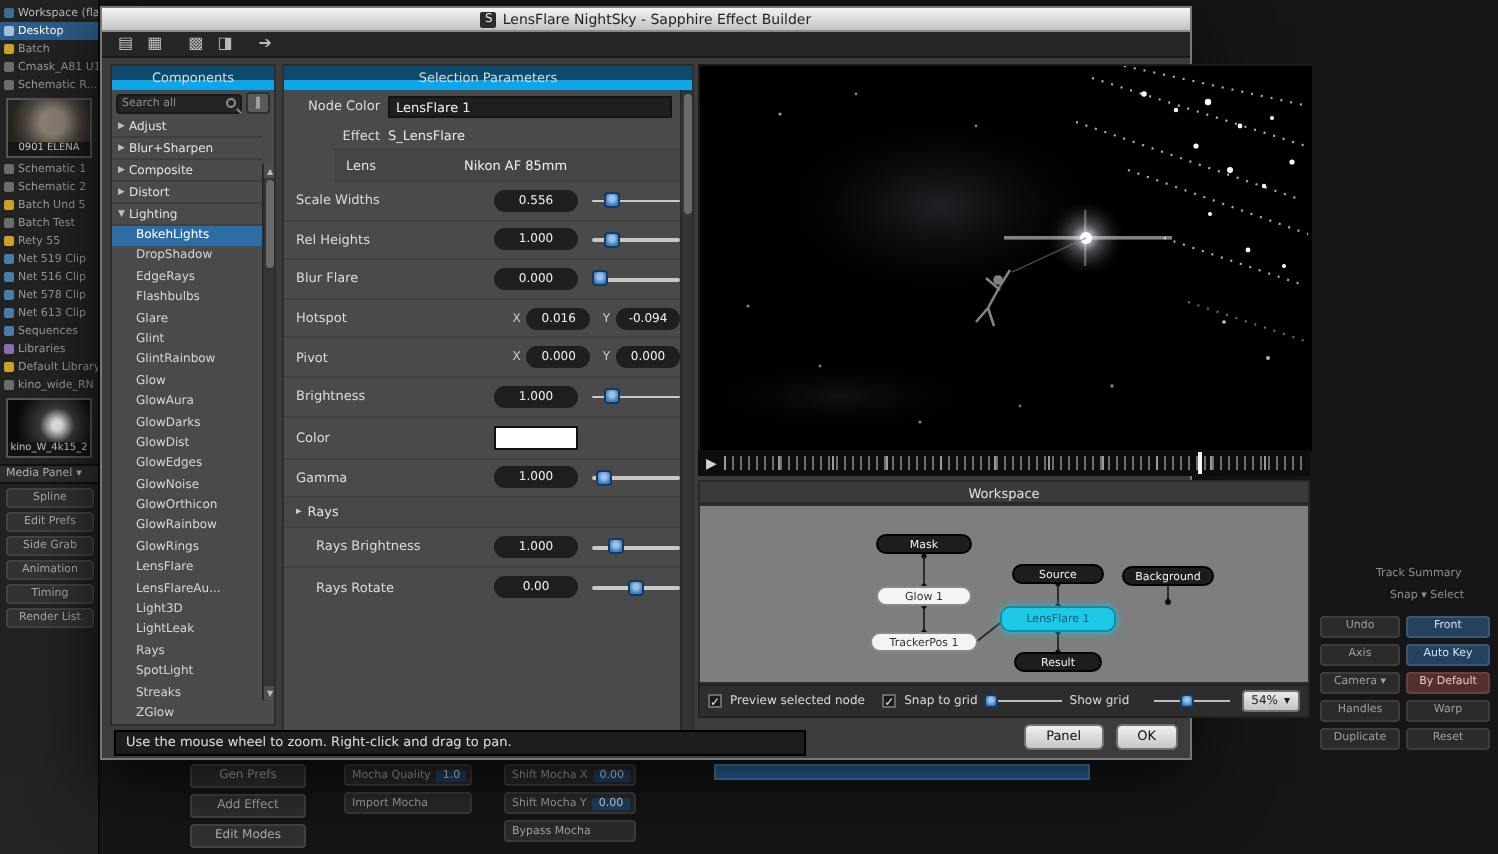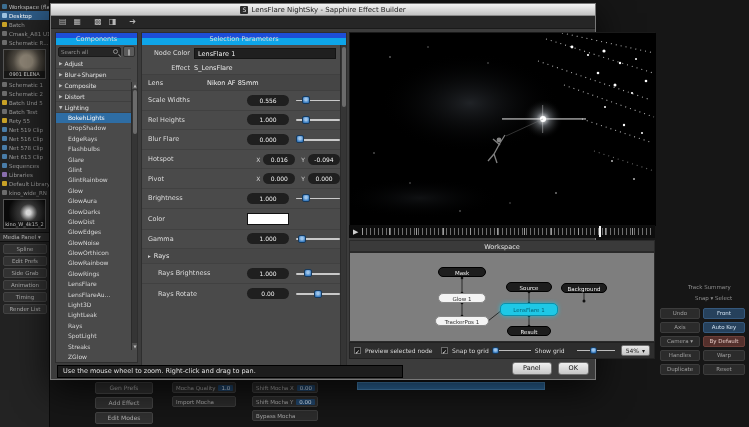--- a/index.html
+++ b/index.html
@@ -36,21 +36,21 @@
 
   
   #dialog{position:absolute;left:50px;top:3px;width:546px;height:377px;background:#3c3c3c;border:1px solid #777;box-shadow:0 10px 34px rgba(0,0,0,.75);}
   #titlebar{position:absolute;left:0;top:0;right:0;height:12px;background:linear-gradient(#f4f4f4,#c2c2c2);display:flex;align-items:center;justify-content:center;gap:3px;color:#222;font-size:7px;border-bottom:1px solid #8a8a8a;}
   #titlebar .appicon{width:8px;height:8px;background:#2b2b2b;color:#e8e8e8;font-size:6px;line-height:8px;text-align:center;border-radius:1px;}
   #dtoolbar{position:absolute;left:0;top:12px;right:0;height:13px;background:#262626;display:flex;align-items:center;gap:7px;padding-left:8px;border-bottom:1px solid #1a1a1a;}
   #dtoolbar .tbi{color:#b9b9b9;font-size:8px;line-height:10px;}
 
   
   #components{position:absolute;left:4px;top:28px;width:83px;bottom:16px;background:#4a4a4a;border:1px solid #2e2e2e;display:flex;flex-direction:column;}
-  .phead{height:12px;background:#1d4ed8;color:#ddd;font-size:6.5px;line-height:12px;text-align:center;border-bottom:7px solid #0ea5e9;flex:0 0 auto;}
+  .phead{height:12px;background:#0c4a6e;color:#ddd;font-size:6.5px;line-height:12px;text-align:center;border-bottom:5px solid #0ea5e9;flex:0 0 auto;}
   #searchrow{display:flex;align-items:center;gap:2px;height:13px;padding:1px 2px;flex:0 0 auto;}
   #searchbox{flex:1;display:flex;align-items:center;height:10px;background:#252525;border:1px solid #1a1a1a;border-radius:2px;color:#909090;font-size:5.5px;padding:0 2px;gap:1px;}
   #searchbox .mag{width:5px;height:5px;border:1px solid #909090;border-radius:50%;position:relative;flex:0 0 auto;margin-left:auto;}
   #searchbox .mag::after{content:"";position:absolute;width:3px;height:1px;background:#909090;left:4px;top:5px;transform:rotate(45deg);}
   #filterbtn{width:12px;height:11px;background:#5a5a5a;border:1px solid #303030;border-radius:2px;color:#ddd;font-size:6px;line-height:10px;text-align:center;}
   #ctree{flex:1;position:relative;overflow:hidden;padding-right:6px;}
   .cgroup{display:flex;align-items:center;height:11px;color:#e2e2e2;font-size:6px;padding-left:3px;gap:2px;border-bottom:1px solid #3f3f3f;}
   .cgroup::before{content:"\25B6";font-size:4.5px;color:#bdbdbd;}
   .cgroup.exp::before{content:"\25BC";}
   .citem{height:10.4px;line-height:10.4px;color:#d6d6d6;font-size:6px;padding-left:12px;white-space:nowrap;overflow:hidden;}
@@ -60,21 +60,21 @@
   .cscroll .thumbv{position:absolute;left:1px;top:8px;width:4px;height:44px;background:#6b6b6b;border-radius:2px;}
 
   
   #params{position:absolute;left:90px;top:28px;width:206px;bottom:3px;background:#4a4a4a;border:1px solid #2e2e2e;display:flex;flex-direction:column;overflow:hidden;}
   .nrow{display:flex;align-items:center;height:16px;padding:0 10px 0 4px;flex:0 0 auto;}
   .nrow .nlab{width:44px;text-align:right;color:#ddd;font-size:6.5px;margin-right:4px;flex:0 0 auto;}
   #nodenamefield{flex:1;height:11px;background:#1f1f1f;border:1px solid #141414;color:#f0f0f0;font-size:6.5px;line-height:10px;padding:0 3px;}
   #effectval{color:#e8e8e8;font-size:6.5px;}
   #presetrow{display:flex;align-items:center;gap:5px;height:20px;padding:0 6px;flex:0 0 auto;}
   .pbtn{background:linear-gradient(#e9e9e9,#bfbfbf);border:1px solid #6f6f6f;border-radius:3px;color:#1c1c1c;font-size:6.5px;height:13px;line-height:11px;padding:0 7px;}
-  #lensrow{display:flex;align-items:center;height:17px;padding:0 6px;border-top:1px solid #404040;border-bottom:1px solid #404040;background:#454545;flex:0 0 auto;}
+  #lensrow{display:flex;align-items:center;height:17px;padding:0 6px;border-top:1px solid #404040;border-bottom:1px solid #404040;background:#454545;flex:0 0 auto;margin-left:25px;}
   #lensrow .llab{color:#e0e0e0;font-size:6.5px;}
   #lensrow .lval{margin-left:44px;color:#f2f2f2;font-size:6.5px;}
   .prow{display:flex;align-items:center;height:19.6px;border-bottom:1px solid #414141;padding:0 6px;flex:0 0 auto;}
   .prow .plab{flex:1;color:#dcdcdc;font-size:6.5px;white-space:nowrap;overflow:hidden;}
   .prow .plab.ind{padding-left:10px;}
   .pill{width:42px;height:11px;background:#1f1f1f;border-radius:6px;color:#f3f3f3;font-size:6px;line-height:11px;text-align:center;flex:0 0 auto;}
   .pill.xy{width:32px;}
   .axis{color:#cfcfcf;font-size:6px;margin:0 3px 0 6px;}
   .slider{position:relative;width:44px;height:10px;margin-left:7px;flex:0 0 auto;}
   .slider .track{position:absolute;left:0;right:0;top:4.5px;height:1.6px;background:#c9c9c9;border-radius:1px;}

